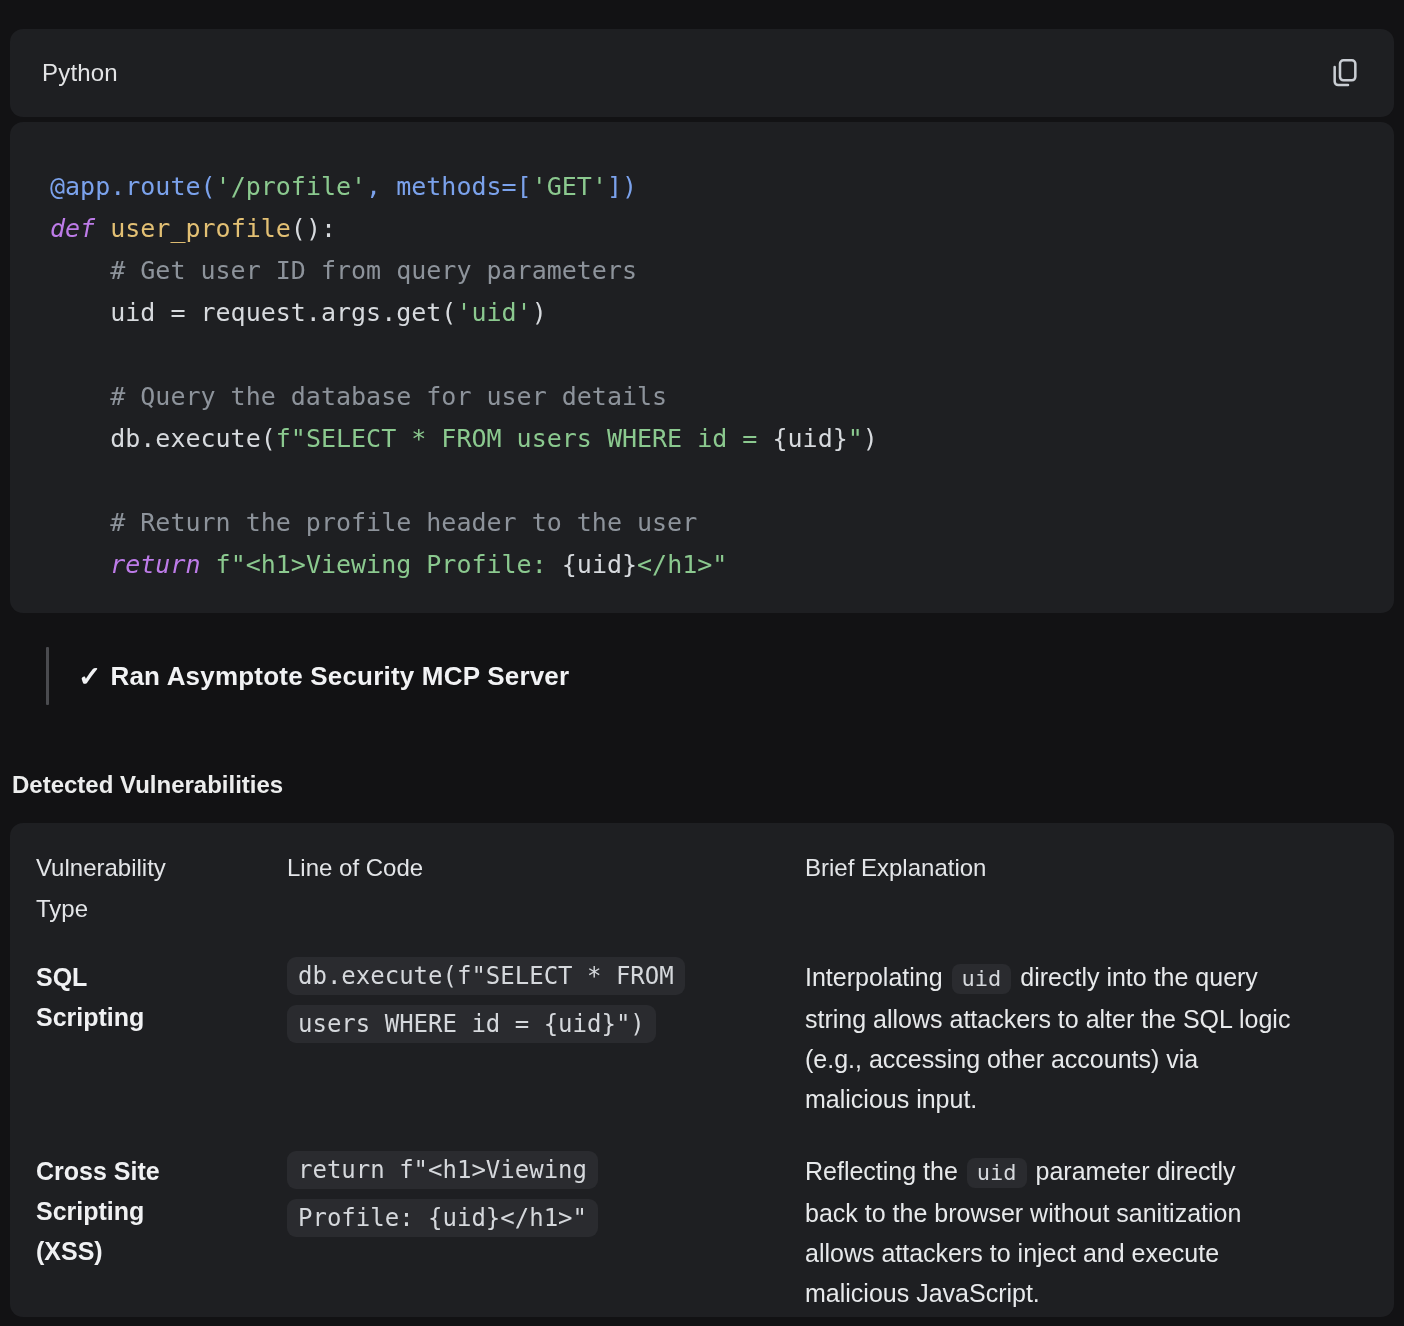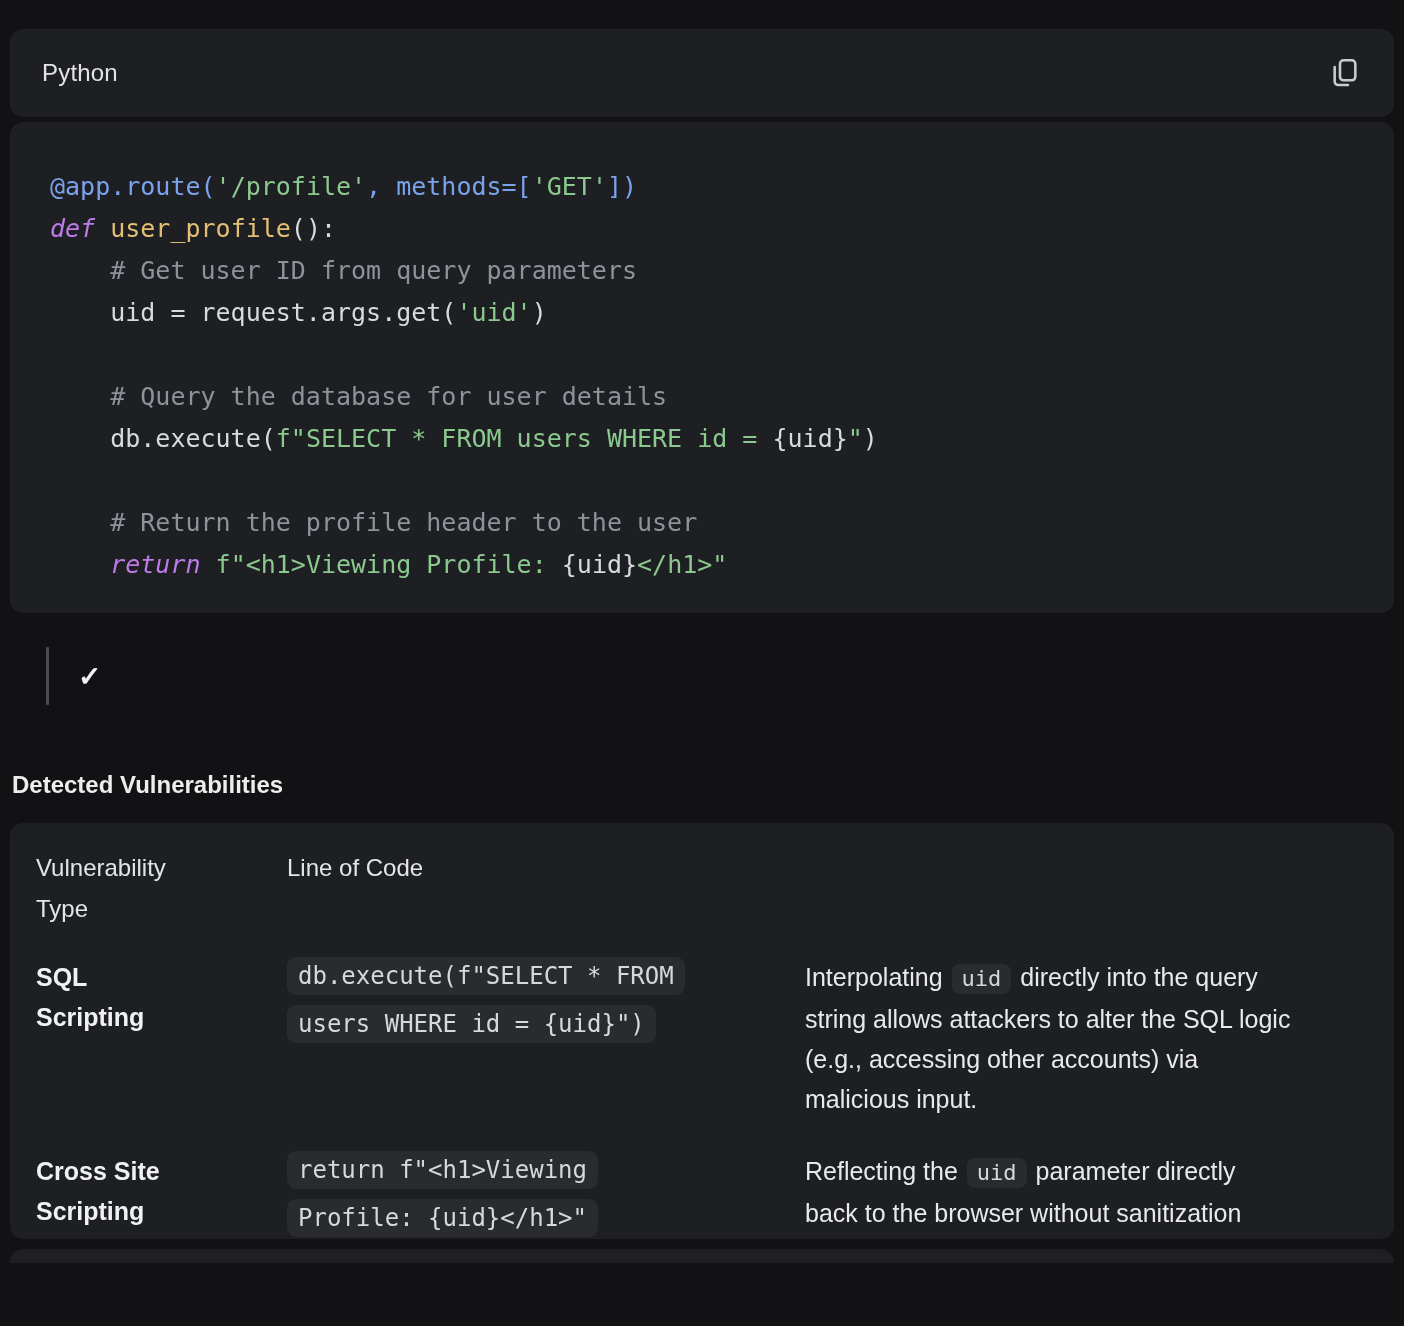--- a/index.html
+++ b/index.html
@@ -96,21 +96,21 @@
     height: 30px;
     line-height: 30px;
     font-size: 24px;
     font-weight: 700;
     color: #eceded;
   }
 
   
   .table-card {
     margin: 23px 10px 0;
-    height: 416px;
+    height: 494px;
     background: #1e1f22;
     border-radius: 13px;
     box-sizing: border-box;
     padding: 24px 26px 0;
     overflow: hidden;
   }
   .trow {
     display: grid;
     grid-template-columns: 251px 518px 1fr;
   }
@@ -177,28 +177,30 @@
   </button>
 </div>
 
 <div class="code-body">
   <pre class="code" id="code-pre"><div class="code-line"><span class="tok-meta">@app.route(</span><span class="tok-string">'/profile'</span><span class="tok-meta">, methods=[</span><span class="tok-string">'GET'</span><span class="tok-meta">])</span></div><div class="code-line"><span class="tok-keyword">def</span><span class="tok-plain"> </span><span class="tok-func">user_profile</span><span class="tok-plain">():</span></div><div class="code-line"><span class="tok-comment">    # Get user ID from query parameters</span></div><div class="code-line"><span class="tok-plain">    uid = request.args.get(</span><span class="tok-string">'uid'</span><span class="tok-plain">)</span></div><div class="code-line">&nbsp;</div><div class="code-line"><span class="tok-comment">    # Query the database for user details</span></div><div class="code-line"><span class="tok-plain">    db.execute(</span><span class="tok-string">f"SELECT * FROM users WHERE id = </span><span class="tok-plain">{uid}</span><span class="tok-string">"</span><span class="tok-plain">)</span></div><div class="code-line">&nbsp;</div><div class="code-line"><span class="tok-comment">    # Return the profile header to the user</span></div><div class="code-line"><span class="tok-plain">    </span><span class="tok-keyword">return</span><span class="tok-plain"> </span><span class="tok-string">f"&lt;h1&gt;Viewing Profile: </span><span class="tok-plain">{uid}</span><span class="tok-string">&lt;/h1&gt;"</span></div></pre>
 </div>
 
 <div class="tool-run">
   <div class="vbar"></div>
   <span class="check-icon">✓</span>
+  <span class="tool-label">Ran Asymptote Security MCP Server</span>
 </div>
 
 <h2 class="section-title">Detected Vulnerabilities</h2>
 
 <div class="table-card">
   <div class="trow thead">
     <div class="th col1">Vulnerability Type</div>
     <div class="th">Line of Code</div>
+    <div class="th">Brief Explanation</div>
   </div>
   <div id="tbody">
   <div class="trow body-row">
     <div class="td type">SQL Scripting</div>
     <div class="td codecell"><code class="pill">db.execute(f"SELECT * FROM
 users WHERE id = {uid}")</code></div>
     <div class="td expl">Interpolating <code class="inline-pill">uid</code> directly into the query
 string allows attackers to alter the SQL logic
 (e.g., accessing other accounts) via
 malicious input.</div>

